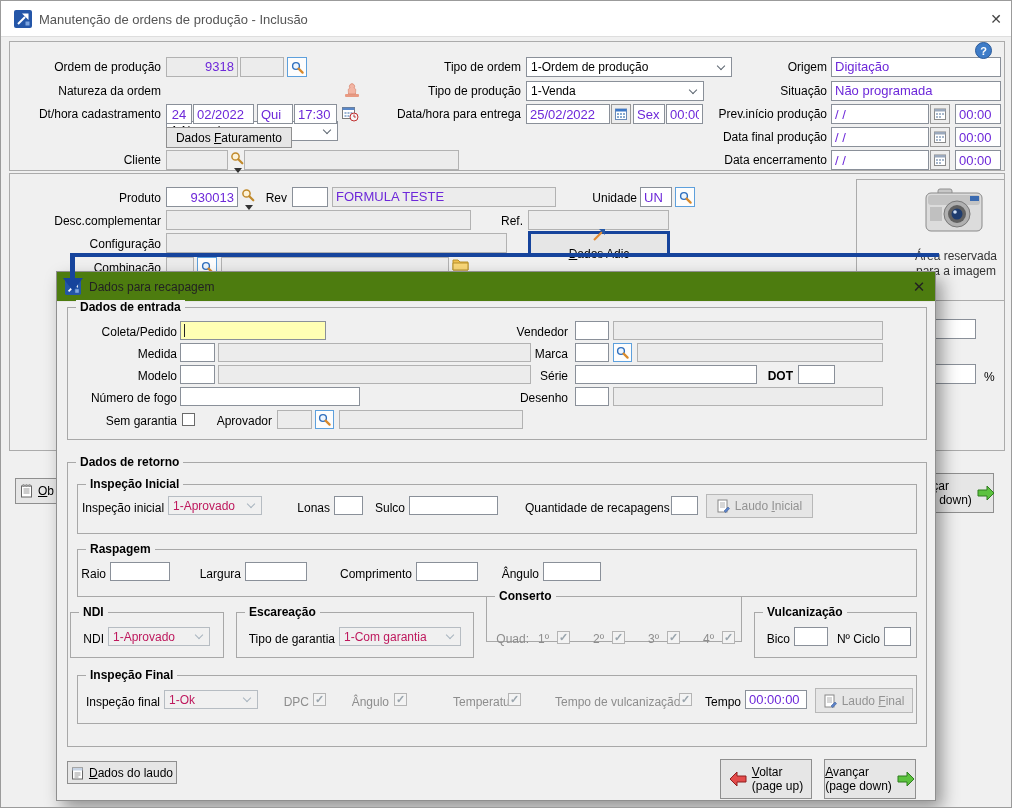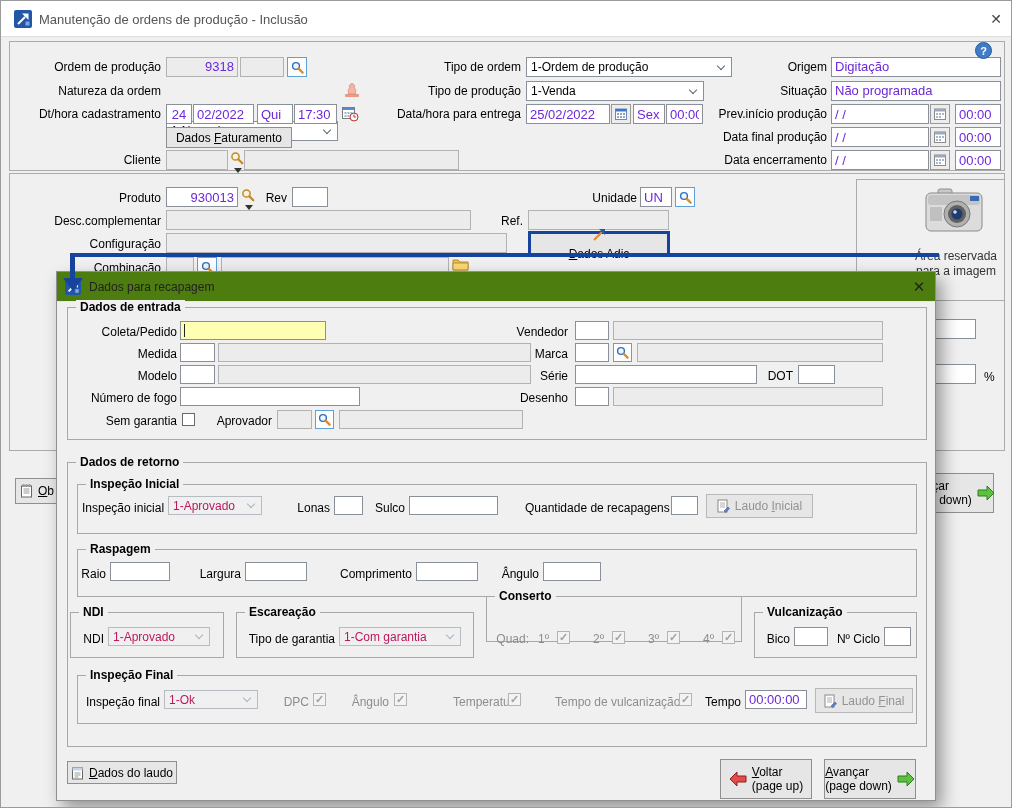--- a/index.html
+++ b/index.html
@@ -237,20 +237,21 @@
   <input class="fld right" style="left: 165px; top: 186px; width: 72px;" value="930013">
   <span class="icon" style="left:240px;top:187px;">
     <svg width="14" height="14" viewBox="0 0 14 14">
         <circle cx="5.5" cy="5.5" r="3.6" fill="#fdf3d8" stroke="#c0892a" stroke-width="1.5"></circle>
         <line x1="8.3" y1="8.3" x2="12.3" y2="12.3" stroke="#c0892a" stroke-width="2.2" stroke-linecap="round"></line>
       </svg>
   </span>
   <span class="dropcaret" style="left:244px;top:204px;"></span>
   <span class="lbl" style="left:256px;top:187px;width:30px;">Rev</span>
   <input class="fld" style="left: 291px; top: 186px; width: 36px;">
+  <div class="fld ro" style="left:331px;top:186px;width:224px;">FORMULA TESTE</div>
   <span class="lbl" style="left:570px;top:187px;width:66px;">Unidade</span>
   <input class="fld" style="left: 639px; top: 186px; width: 32px;" value="UN">
   <span class="magbtn" style="left:674px;top:186px;">
     <svg width="13" height="13" viewBox="0 0 13 13">
         <circle cx="5" cy="5" r="3.4" fill="#eef6ff" stroke="#2f6fbe" stroke-width="1.4"></circle>
         <line x1="7.6" y1="7.6" x2="11.6" y2="11.6" stroke="#d98a2b" stroke-width="2.2" stroke-linecap="round"></line>
       </svg>
   </span>
 
   <span class="lbl" style="left:10px;top:210px;width:150px;">Desc.complementar</span>
@@ -372,21 +373,21 @@
           <line x1="7.6" y1="7.6" x2="11.6" y2="11.6" stroke="#d98a2b" stroke-width="2.2" stroke-linecap="round"></line>
         </svg>
     </span>
     <div class="fld ro h19" style="left:580px;top:71px;width:246px;"></div>
 
     <span class="lbl" style="left:18px;top:94px;width:102px;">Modelo</span>
     <input class="fld h19" style="left: 123px; top: 93px; width: 35px;">
     <div class="fld ro h19" style="left:161px;top:93px;width:313px;"></div>
     <span class="lbl" style="left:411px;top:94px;width:100px;">Série</span>
     <input class="fld h19" style="left: 518px; top: 93px; width: 182px;">
-    <span class="lbl" style="left:704px;top:94px;width:32px;">DOT</span>
+    <span class="lbl" style="left:704px;top:94px;width:32px;font-weight:bold;">DOT</span>
     <input class="fld h19" style="left: 741px; top: 93px; width: 37px;">
 
     <span class="lbl" style="left:18px;top:116px;width:102px;">Número de fogo</span>
     <input class="fld h19" style="left: 123px; top: 115px; width: 180px;">
     <span class="lbl" style="left:411px;top:116px;width:100px;">Desenho</span>
     <input class="fld h19" style="left: 518px; top: 115px; width: 34px;">
     <div class="fld ro h19" style="left:556px;top:115px;width:270px;"></div>
 
     <span class="lbl" style="left:18px;top:139px;width:102px;">Sem garantia</span>
     <span class="cb" style="left:125px;top:141px;"></span>

